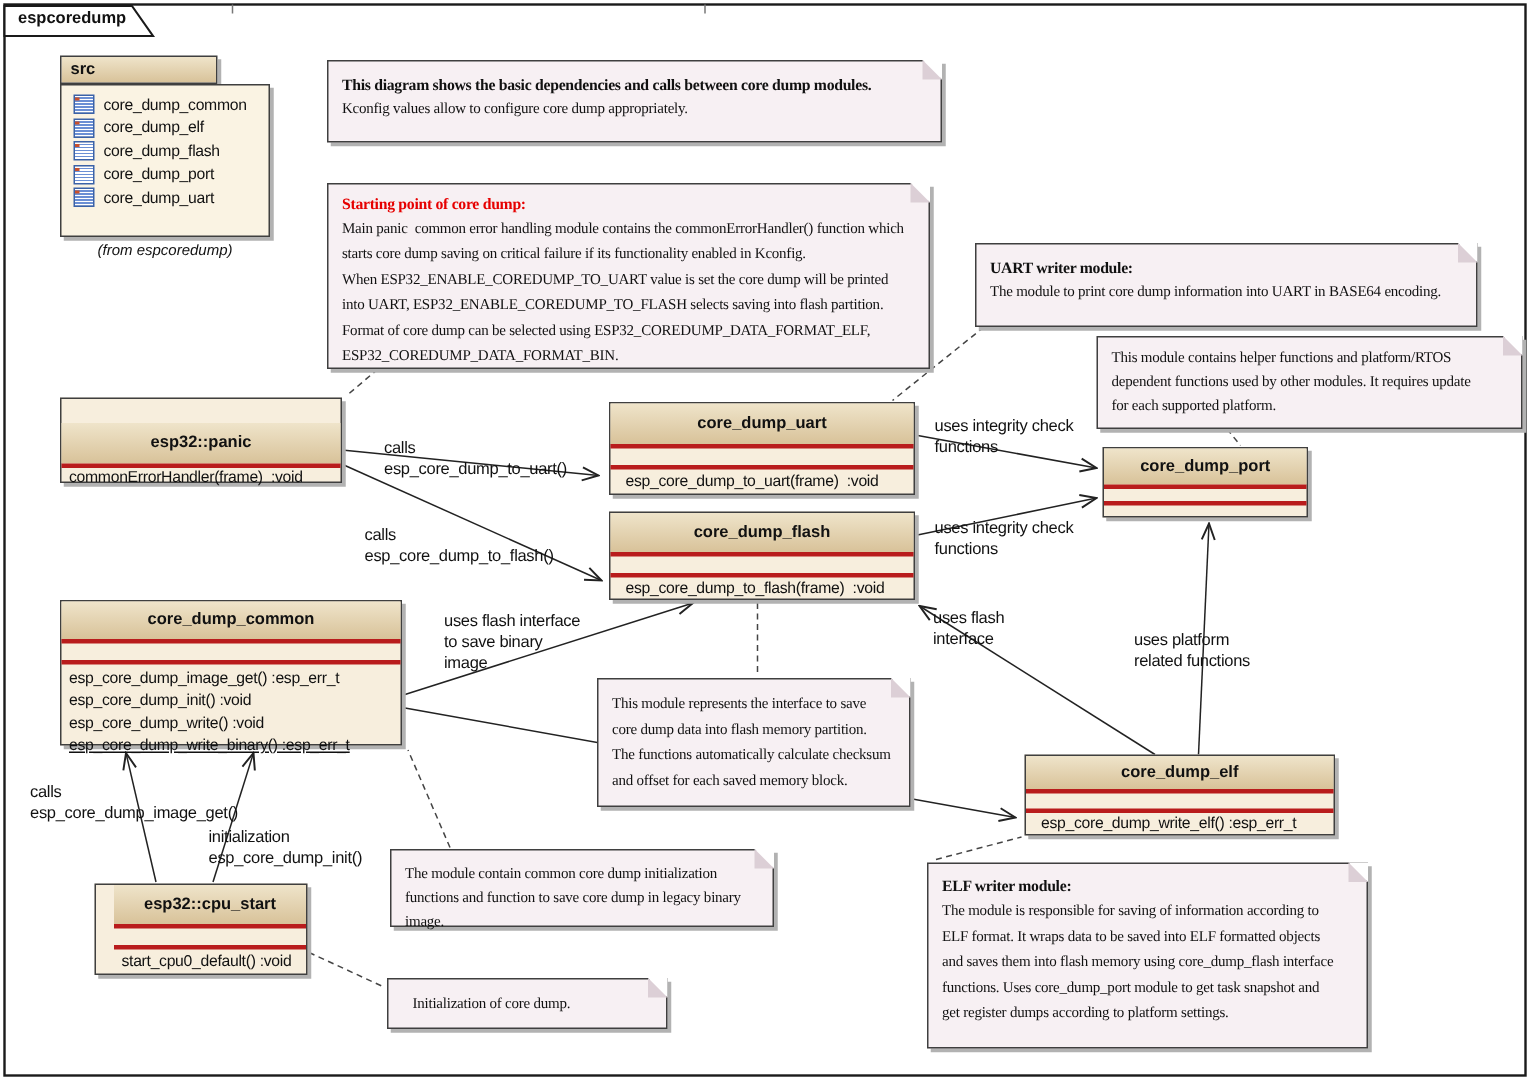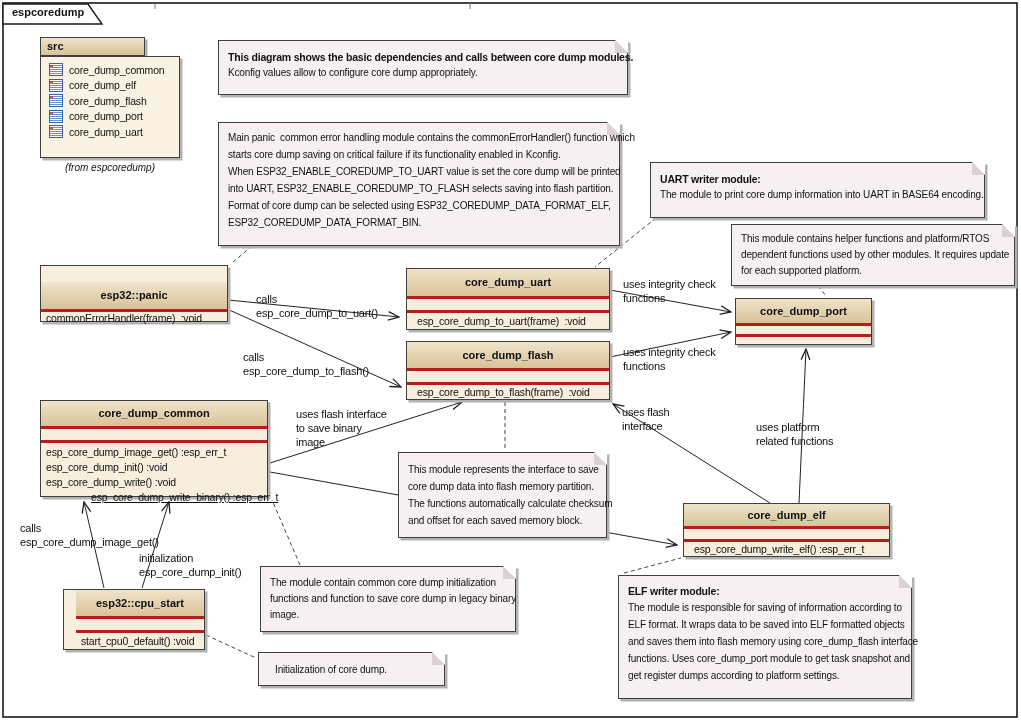--- a/index.html
+++ b/index.html
@@ -8,22 +8,22 @@
   svg.layer{position:absolute;left:0;top:0;z-index:1;}
   .node{position:absolute;z-index:2;border:1px solid #3f3f3f;box-shadow:2.5px 2.5px 0 #b2b2b2;box-sizing:border-box;}
   .ea-class{display:flex;flex-direction:column;background:#f7eedd;}
   .ea-class .hdr{flex:none;height:25px;line-height:25px;text-align:center;font-weight:bold;font-size:11px;
                  background:linear-gradient(180deg,#efe4ca 0%,#d8c299 100%);}
   .cmp{border-top:3px solid #b91c1c;}
   .cmp.empty{flex:none;height:11px;}
   .cmp.one{flex:1;display:flex;align-items:center;padding-left:5px;font-size:10.5px;letter-spacing:-0.2px;white-space:pre;}
   .cmp.list{flex:1;padding:2px 0 0 5px;}
   .cmp.list div{height:15px;line-height:15px;font-size:10.5px;letter-spacing:-0.2px;white-space:pre;}
-  .u{text-decoration:underline;margin-left:45px;}
-  .note{background:#f7f0f3;padding:6px 9px;box-sizing:border-box;}
+  .u{text-decoration:underline;}
+  .note{background:#f7f0f3;padding:6px 9px;box-sizing:border-box;font-family:Liberation Serif, serif;}
   .note::before{content:"";position:absolute;top:-1px;right:-1px;width:0;height:0;
                 border-top:13px solid #ffffff;border-left:13px solid transparent;}
   .note::after{content:"";position:absolute;top:-1px;right:-1px;width:0;height:0;
                border-bottom:13px solid #dccfd6;border-right:13px solid transparent;}
   .nt{font-weight:bold;font-size:10.5px;letter-spacing:-0.2px;line-height:15px;white-space:pre;}
   .nt.red{color:#e60000;}
   .nb{font-size:10px;letter-spacing:-0.15px;line-height:16px;white-space:pre;}
   .nb.lh17{line-height:17px;}
   .elabel{position:absolute;z-index:3;font-size:11px;letter-spacing:-0.2px;line-height:14px;white-space:pre;}
   .pkg-hdr{background:linear-gradient(180deg,#efe4ca 0%,#d8c299 100%);font-weight:bold;font-size:11px;
@@ -109,20 +109,21 @@
       </div>
   </div>
   <div class="caption" style="left:45px;top:162px;width:130px;">(from espcoredump)</div>
 
   <div class="node note" style="left:218px;top:40px;width:410px;height:55px;padding-top:9px;">
     <div class="nt">This diagram shows the basic dependencies and calls between core dump modules.</div>
     <div class="nb">Kconfig values allow to configure core dump appropriately.</div>
   </div>
 
   <div class="node note" style="left:218px;top:122px;width:402px;height:124px;">
+    <div class="nt red">Starting point of core dump:</div>
     <div class="nb lh17">Main panic  common error handling module contains the commonErrorHandler() function which
 starts core dump saving on critical failure if its functionality enabled in Kconfig.
 When ESP32_ENABLE_COREDUMP_TO_UART value is set the core dump will be printed
 into UART, ESP32_ENABLE_COREDUMP_TO_FLASH selects saving into flash partition.
 Format of core dump can be selected using ESP32_COREDUMP_DATA_FORMAT_ELF,
 ESP32_COREDUMP_DATA_FORMAT_BIN.</div>
   </div>
 
   <div class="node note" style="left:650px;top:162px;width:335px;height:56px;padding-top:9px;">
     <div class="nt">UART writer module:</div>
@@ -135,21 +136,21 @@
 for each supported platform.</div>
   </div>
 
   <div class="node note" style="left:398px;top:452px;width:209px;height:86px;padding-top:8px;">
     <div class="nb lh17">This module represents the interface to save
 core dump data into flash memory partition.
 The functions automatically calculate checksum
 and offset for each saved memory block.</div>
   </div>
 
-  <div class="node note" style="left:260px;top:566px;width:256px;height:66px;padding-top:8px;">
+  <div class="node note" style="left:260px;top:566px;width:256px;height:52px;padding-top:8px;">
     <div class="nb">The module contain common core dump initialization
 functions and function to save core dump in legacy binary
 image.</div>
   </div>
 
   <div class="node note" style="left:258px;top:652px;width:187px;height:34px;padding-top:9px;padding-left:16px;">
     <div class="nb">Initialization of core dump.</div>
   </div>
 
   <div class="node note" style="left:618px;top:575px;width:294px;height:124px;padding-top:8px;">

